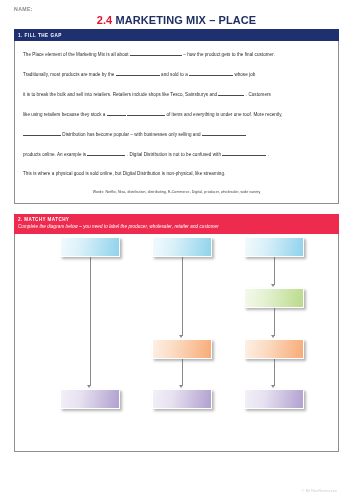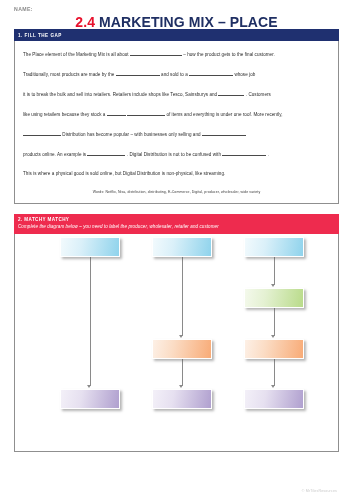--- a/index.html
+++ b/index.html
@@ -14,21 +14,21 @@
 
   
   .name-row{
     position:absolute;left:14px;top:6px;
     font-size:5.2px;letter-spacing:.4px;
     color:#8a8a8a;font-weight:700;
   }
   .title{
     position:absolute;left:0;right:0;top:14px;
     text-align:center;
-    font-size:14px;font-weight:700;
+    font-size:11px;font-weight:700;
     letter-spacing:.1px;
     white-space:nowrap;
   }
   .title .num{color:#e8112d;}
   .title .txt{color:#1f2f63;}
 
   
   .sec1{
     position:absolute;left:14px;top:29px;width:325px;
   }

